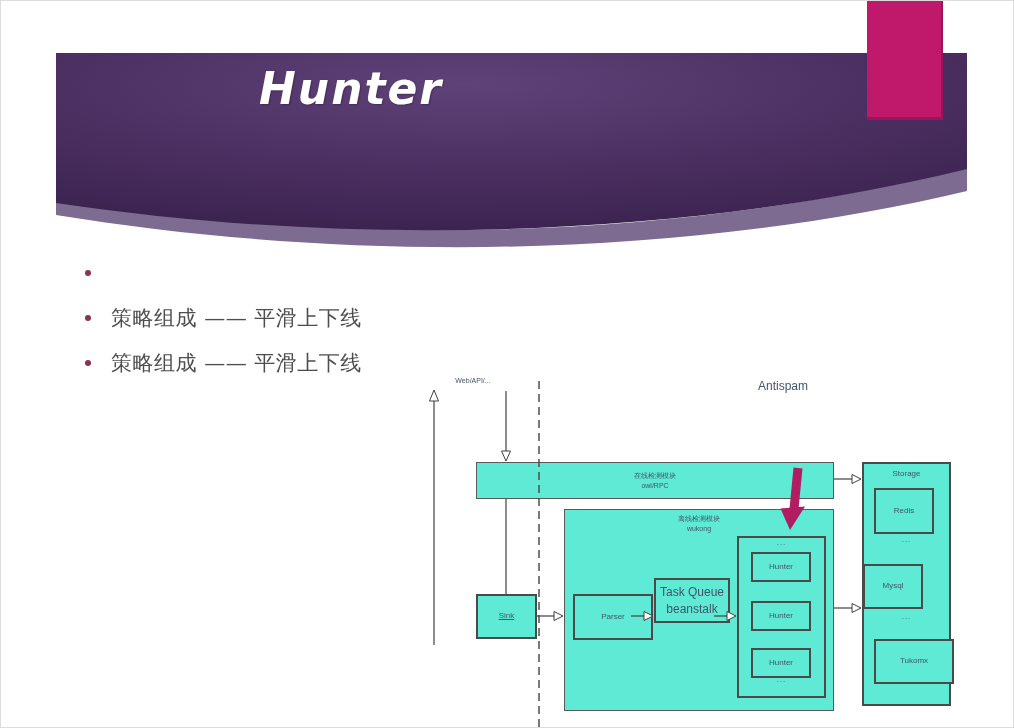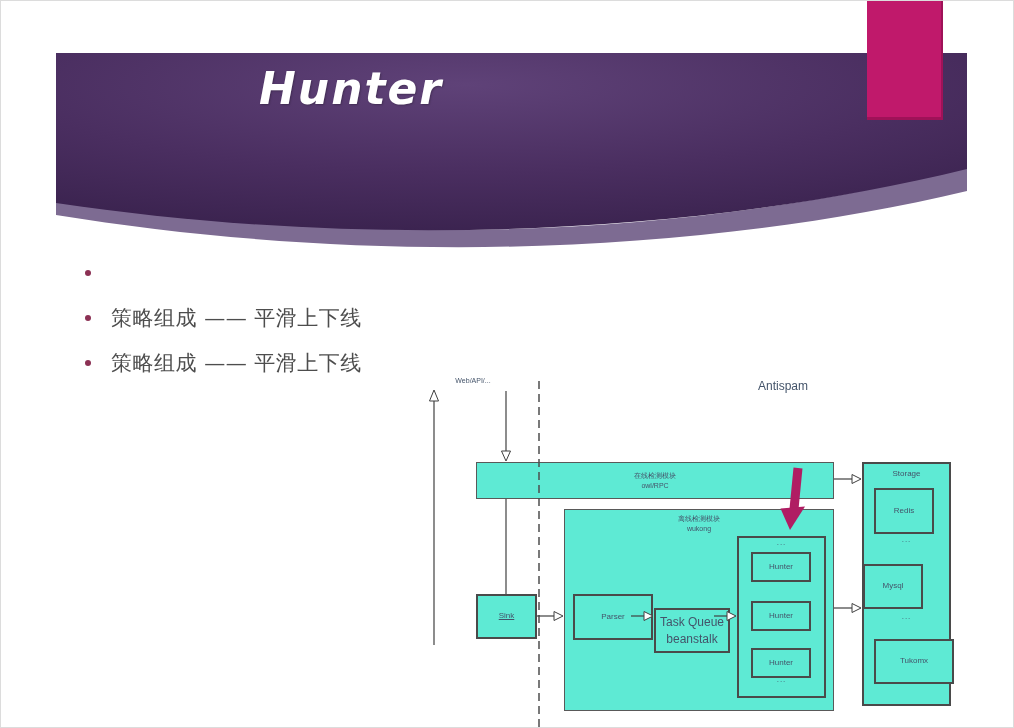--- a/index.html
+++ b/index.html
@@ -49,21 +49,21 @@
 
   .box-online  { left:55px;  top:89px;  width:358px; height:37px; }
   .box-wukong  { left:143px; top:136px; width:270px; height:202px; }
   .lbl-wukong  { left:143px; top:141px; width:270px; }
   .box-pool    { left:316px; top:163px; width:89px;  height:162px; }
   .box-hunter1 { left:330px; top:179px; width:60px;  height:30px; }
   .box-hunter2 { left:330px; top:228px; width:60px;  height:30px; }
   .box-hunter3 { left:330px; top:275px; width:60px;  height:30px; }
   .box-sink    { left:55px;  top:221px; width:61px;  height:45px;text-decoration:underline; }
   .box-parser  { left:152px; top:221px; width:80px;  height:46px; }
-  .box-queue   { left:233px; top:235px; width:76px;  height:45px; }
+  .box-queue   { left:233px; top:205px; width:76px;  height:45px; }
   .box-storage { left:441px; top:89px;  width:89px;  height:244px; }
   .lbl-storage { left:441px; top:95px;  width:89px;text-align:center; }
   .box-redis   { left:453px; top:115px; width:60px;  height:46px; }
   .box-mysql   { left:442px; top:191px; width:60px;  height:45px; }
   .box-tukomx  { left:453px; top:266px; width:80px;  height:45px; }
   .lbl-webapi   { left:20px;  top:3px;  width:64px; }
   .lbl-antispam { left:328px; top:5px;  width:68px; }
   .dots-pool-top    { left:316px; top:164px; width:89px; }
   .dots-pool-bottom { left:316px; top:301px; width:89px; }
   .dots-storage-1   { left:441px; top:161px; width:89px; }

